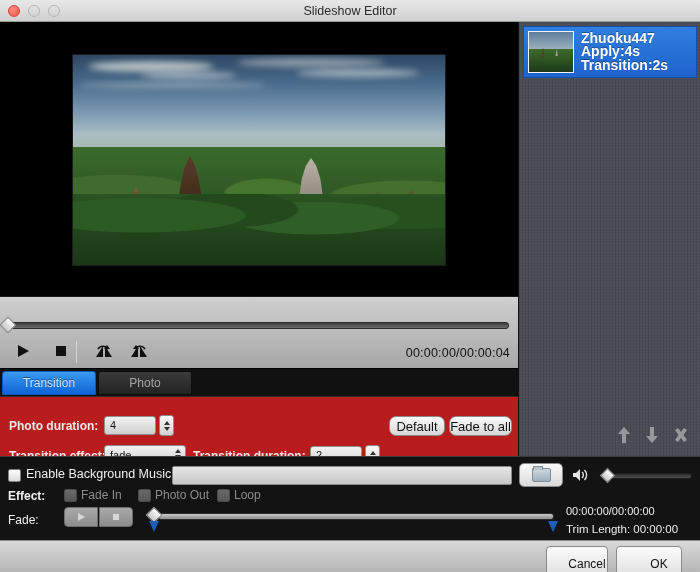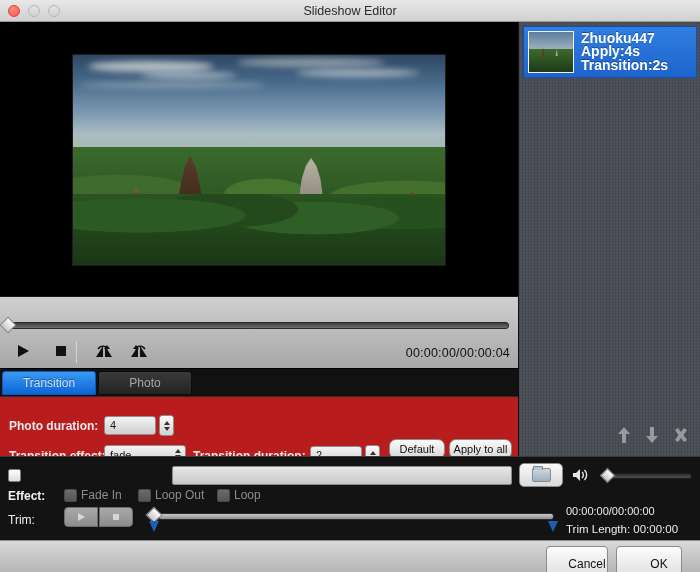--- a/index.html
+++ b/index.html
@@ -214,24 +214,23 @@
   .selectbox .arrows i {
     width: 0; height: 0;
     border-left: 3px solid transparent; border-right: 3px solid transparent;
   }
   .selectbox .arrows i.up   { border-bottom: 4px solid #333; margin-bottom: 2px; }
   .selectbox .arrows i.down { border-top: 4px solid #333; }
   .pbtn {
     position: absolute; height: 20px;
     background: linear-gradient(#fbfbfb, #d7d7d7);
     border: 1px solid #8a8a8a; border-radius: 7px;
-    font-size: 11px; color: #111;
+    font-size: 13px; color: #111;
     display: flex; align-items: center; justify-content: center;
     cursor: pointer;
-    margin-top: 23px;
   }
   .b-default { left: 389px; top: 19px; width: 56px; }
   .b-applyall{ left: 449px; top: 19px; width: 63px; }
 
   
   .sidebar {
     position: absolute; left: 518px; top: 22px; width: 182px; height: 528px;
     background:
       repeating-linear-gradient(0deg, rgba(255,255,255,.022) 0 1px, transparent 1px 3px),
       repeating-linear-gradient(90deg, rgba(0,0,0,.10) 0 1px, transparent 1px 3px),
@@ -473,21 +472,21 @@
       </div>
 
       <div class="lbl l-transdur">Transition duration:</div>
       <div class="numfield n-transdur">2</div>
       <div class="stepper s-transdur">
         <i class="up"></i>
         <i class="down"></i>
       </div>
 
       <div class="pbtn b-default">Default</div>
-      <div class="pbtn b-applyall">Apply to all</div>
+      <div class="pbtn b-applyall">Fade to all</div>
     </div>
   </div>
 
   <div class="sidebar">
     <div class="slide-item">
       <div class="thumb">
         <div class="sky2"></div>
           <div class="grn"></div>
         <div class="sp1"></div>
           <div class="sp2"></div>
@@ -512,43 +511,44 @@
       <span class="ti">
         <svg width="16" height="16" viewBox="0 0 16 16">
           <path d="M2 3 L5 1 L8 5 L11 1 L14 3 L10.5 8 L14 13 L11 15 L8 11 L5 15 L2 13 L5.5 8 Z" fill="#d8d8d8"></path>
         </svg>
       </span>
     </div>
   </div>
 
   <div class="music">
     <div class="chk c-enable"></div>
+    <div class="t-enable">Enable Background Music</div>
     <div class="musicpath" title=""></div>
     <div class="browse">
       <div class="folder"></div>
     </div>
     <span class="spk">
       <svg width="18" height="14" viewBox="0 0 18 14">
         <polygon points="1,5 4,5 8,1 8,13 4,9 1,9" fill="#e6e6e6"></polygon>
         <path d="M10 4 A4 4 0 0 1 10 10" stroke="#e6e6e6" stroke-width="1.4" fill="none"></path>
         <path d="M12.5 2 A7 7 0 0 1 12.5 12" stroke="#e6e6e6" stroke-width="1.4" fill="none"></path>
       </svg>
     </span>
     <div class="volslider"></div>
     <div class="volknob"></div>
 
     <div class="t-effect">Effect:</div>
     <div class="chk dis c-fadein"></div>
     <div class="t-fadein">Fade In</div>
     <div class="chk dis c-fadeout"></div>
-    <div class="t-fadeout">Loop Out</div>
+    <div class="t-fadeout">Photo Out</div>
     <div class="chk dis c-loop"></div>
     <div class="t-loop">Loop</div>
 
-    <div class="t-trim">Trim:</div>
+    <div class="t-trim">Fade:</div>
     <div class="trimbtn tb-play">
       <svg width="10" height="10" viewBox="0 0 10 10">
           <polygon points="2,1 9,5 2,9" fill="#d6d6d6"></polygon>
         </svg>
     </div>
     <div class="trimbtn tb-stop">
       <svg width="10" height="10" viewBox="0 0 10 10">
           <rect x="2" y="2" width="6" height="6" fill="#d6d6d6"></rect>
         </svg>
     </div>

